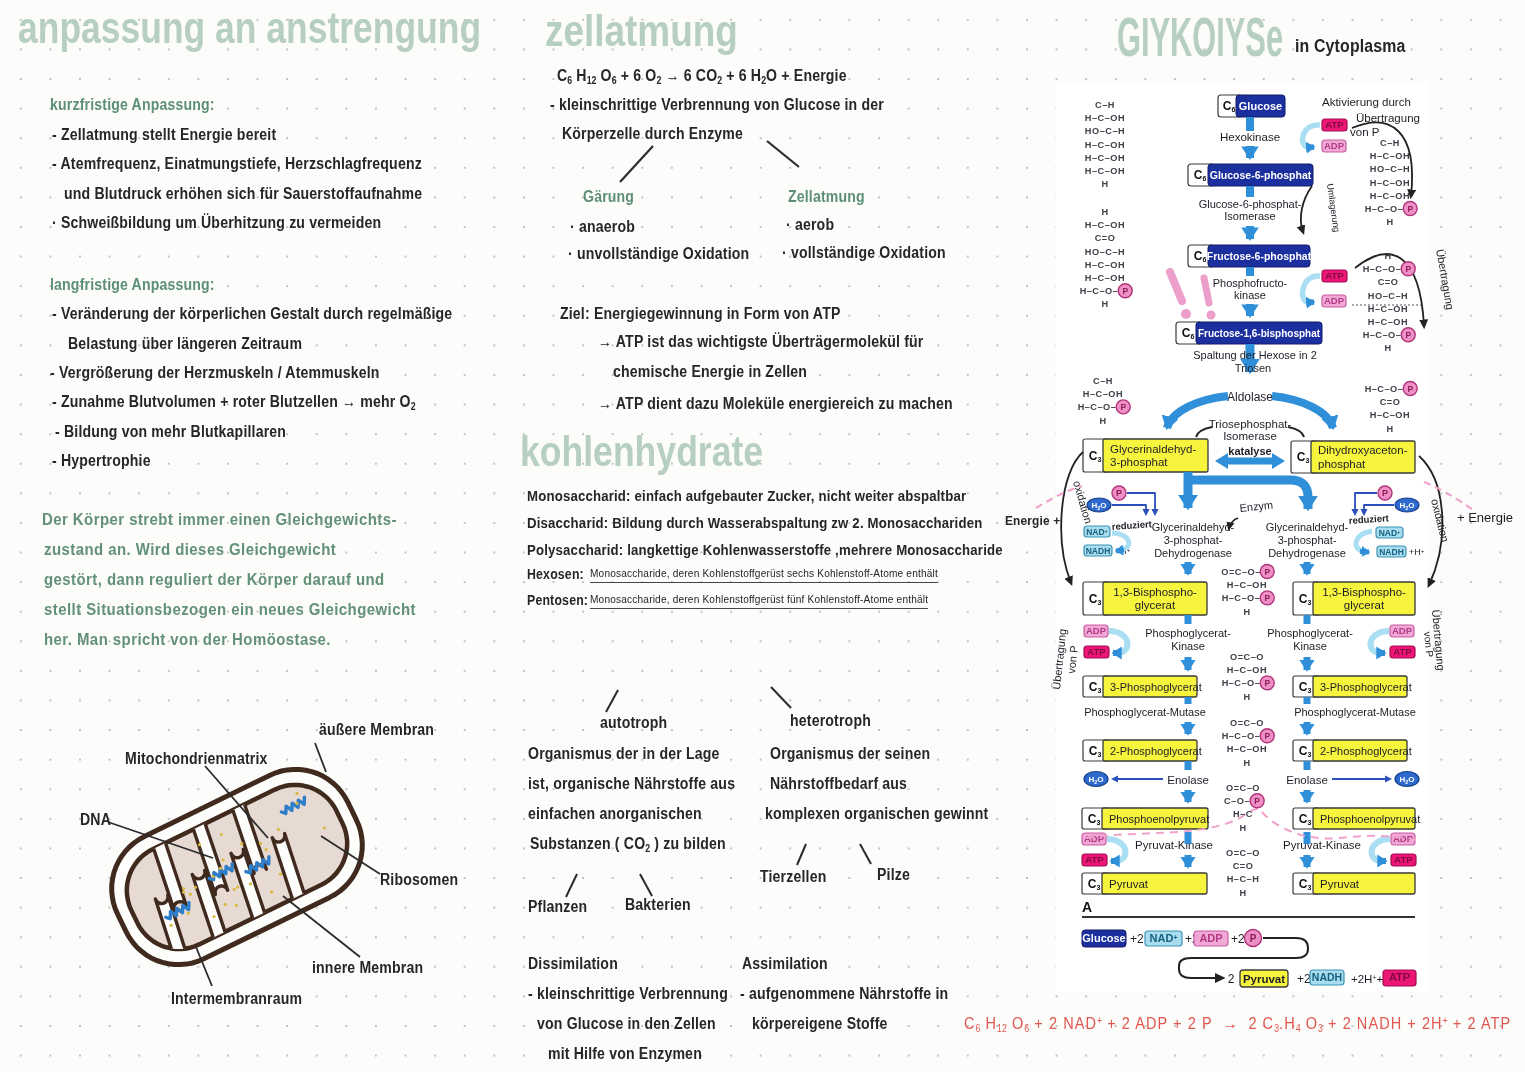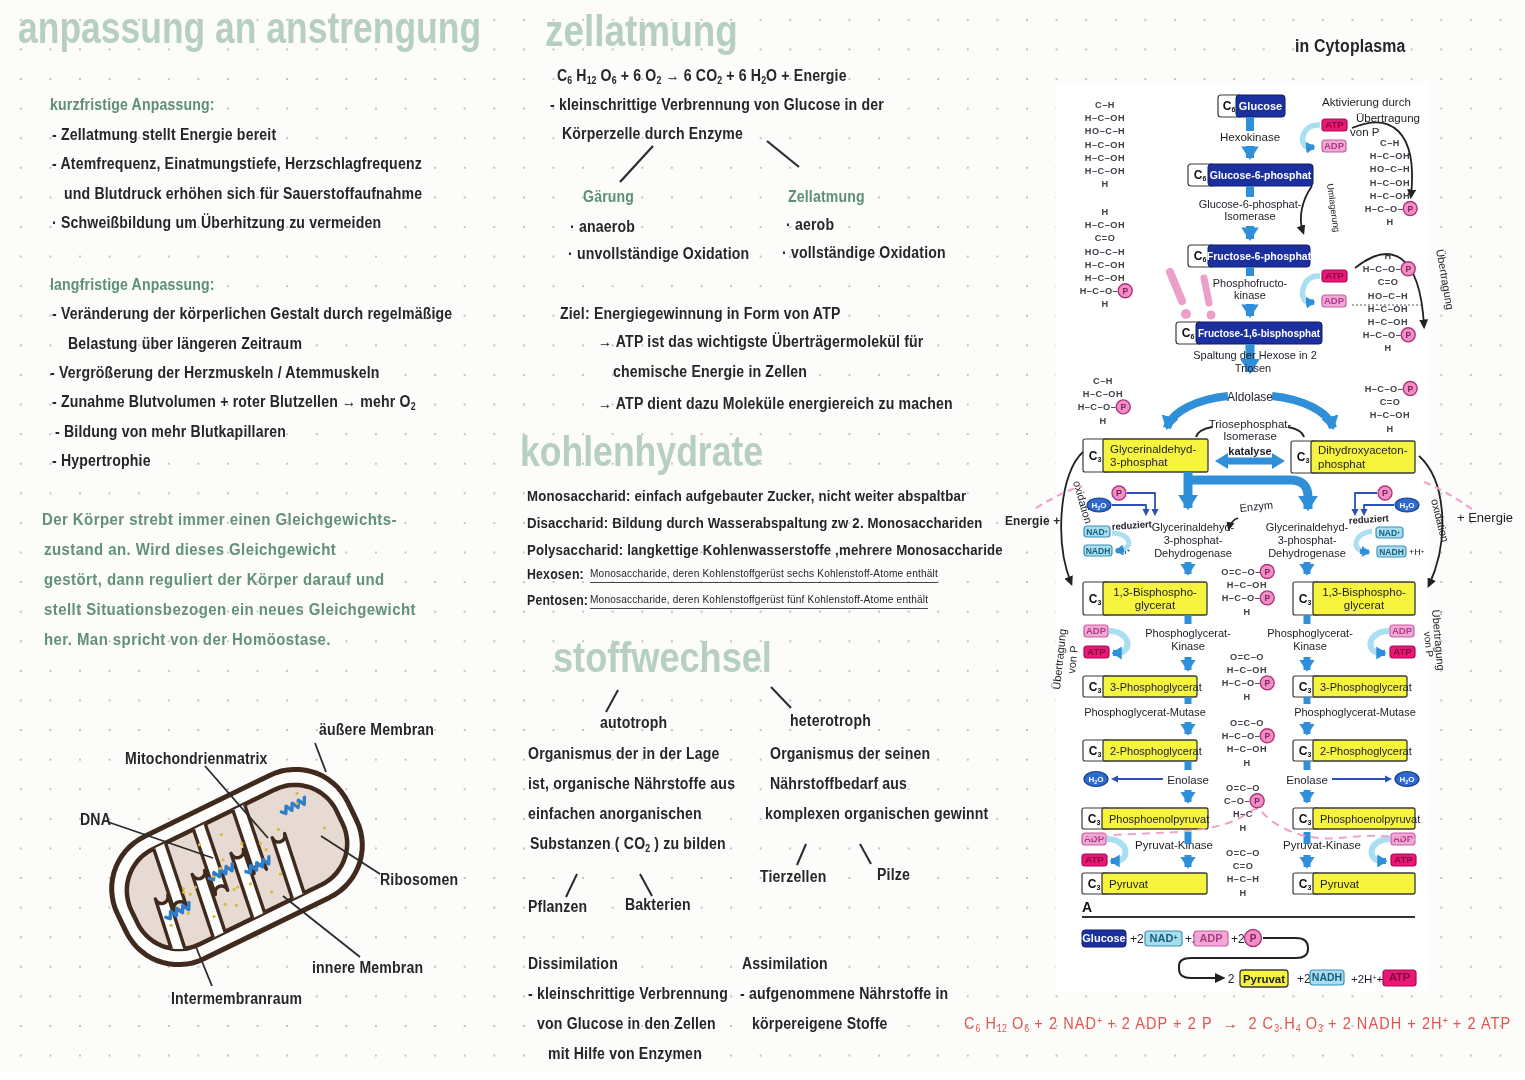--- a/index.html
+++ b/index.html
@@ -18,20 +18,21 @@
 sup{font-size:10px;vertical-align:5px;letter-spacing:0;}
 </style>
 </head>
 <body>
 <div id="page">
 
 <div class="wh" style="left:1056px;top:82px;width:372px;height:910px;"></div>
 
 <div class="title" style="left:18px;top:2px;"><span style="transform:scale(0.682,0.86)">anpassung an anstrengung</span></div>
 <div class="title" style="left:545px;top:5px;"><span style="transform:scale(0.71,0.86)">zellatmung</span></div>
+<div class="title" style="left:1117px;top:5px;font-size:55px;"><span style="transform:scaleX(0.56)">GIYKOIYSe</span></div>
 <div class="t" style="left:1295px;top:37px;font-size:18px;">in Cytoplasma</div>
 
 <div class="t g" style="left:50px;top:97px;">kurzfristige Anpassung:</div>
 <div class="t" style="left:52px;top:127px;">- Zellatmung stellt Energie bereit</div>
 <div class="t" style="left:52px;top:156px;">- Atemfrequenz, Einatmungstiefe, Herzschlagfrequenz</div>
 <div class="t" style="left:64px;top:186px;">und Blutdruck erhöhen sich für Sauerstoffaufnahme</div>
 <div class="t" style="left:52px;top:215px;">· Schweißbildung um Überhitzung zu vermeiden</div>
 
 <div class="t g" style="left:50px;top:277px;">langfristige Anpassung:</div>
 <div class="t" style="left:52px;top:306px;">- Veränderung der körperlichen Gestalt durch regelmäßige</div>
@@ -74,21 +75,20 @@
 
 <div class="t" style="left:527px;top:488px;font-size:15px;">Monosaccharid:  einfach aufgebauter Zucker, nicht weiter abspaltbar</div>
 <div class="t" style="left:527px;top:515px;font-size:15px;">Disaccharid: Bildung durch Wasserabspaltung zw 2. Monosacchariden</div>
 <div class="t" style="left:1005px;top:514px;font-size:13.5px;">Energie +</div>
 <div class="t" style="left:527px;top:542px;font-size:15px;">Polysaccharid: langkettige Kohlenwasserstoffe ,mehrere Monosaccharide</div>
 <div class="t" style="left:527px;top:567px;font-size:14px;">Hexosen:</div>
 <div class="t" style="left:590px;top:568px;font-size:11.5px;font-weight:normal;border-bottom:1px solid #444;padding-bottom:2px;">Monosaccharide, deren Kohlenstoffgerüst sechs Kohlenstoff-Atome enthält</div>
 <div class="t" style="left:527px;top:593px;font-size:14px;">Pentosen:</div>
 <div class="t" style="left:590px;top:594px;font-size:11.5px;font-weight:normal;border-bottom:1px solid #444;padding-bottom:2px;">Monosaccharide, deren Kohlenstoffgerüst fünf Kohlenstoff-Atome enthält</div>
 
-<div class="title" style="left:553px;top:634px;"><span style="transform:scale(0.695,0.80)">stoffwechsel</span></div>
 
 <div class="t" style="left:600px;top:715px;">autotroph</div>
 <div class="t" style="left:790px;top:713px;">heterotroph</div>
 <div class="t" style="left:528px;top:746px;">Organismus der in der Lage</div>
 <div class="t" style="left:770px;top:746px;">Organismus der seinen</div>
 <div class="t" style="left:528px;top:776px;">ist, organische Nährstoffe aus</div>
 <div class="t" style="left:770px;top:776px;">Nährstoffbedarf aus</div>
 <div class="t" style="left:528px;top:806px;">einfachen anorganischen</div>
 <div class="t" style="left:765px;top:806px;">komplexen organischen gewinnt</div>
 <div class="t" style="left:530px;top:836px;">Substanzen ( CO<sub>2</sub> ) zu bilden</div>

